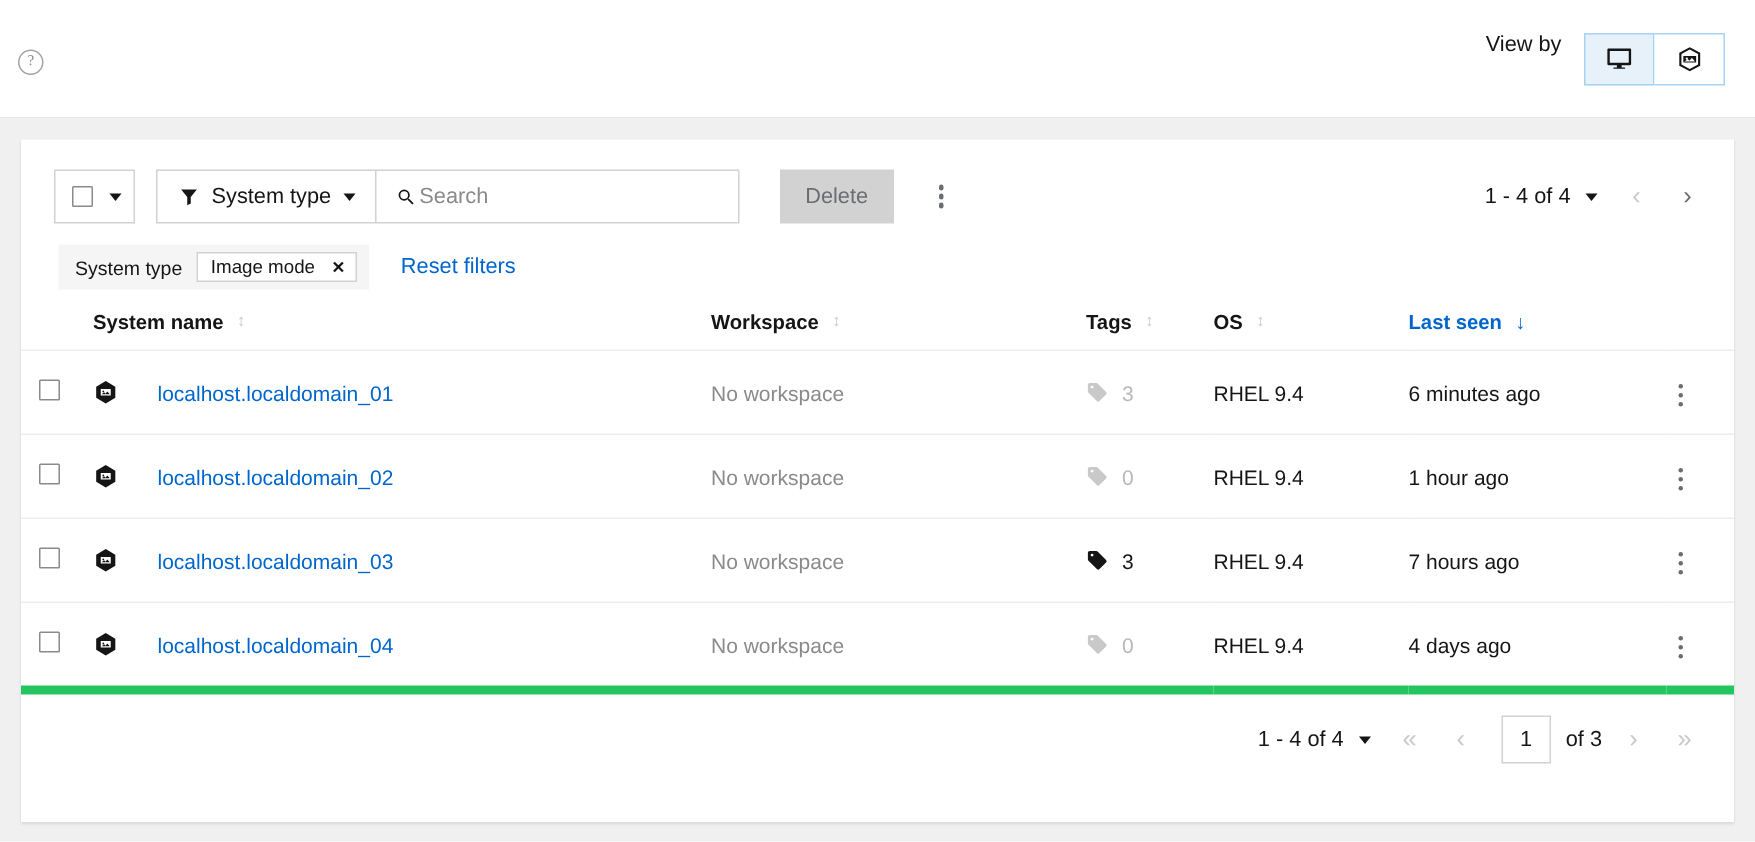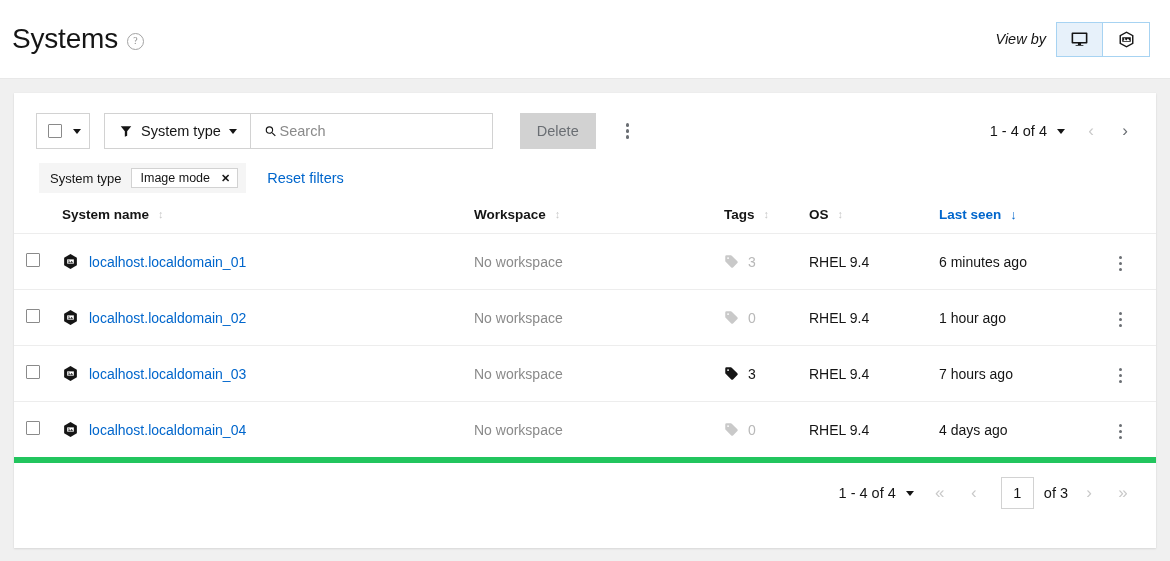--- a/index.html
+++ b/index.html
@@ -47,23 +47,22 @@
     color: #8a8a8a;
     font-size: 10px;
     line-height: 14px;
     text-align: center;
     display: inline-block;
     margin-top: 4px;
     font-family: "Liberation Serif", serif;
   }
   .viewby-wrap {
     display: flex;
-    align-items: center;
-    gap: 10px;
-    font-style: italic;
+    align-items: flex-start;
+    gap: 15px;
   }
   .viewby-label {
     font-size: 14.5px;
     color: #151515;
   }
   .toggle-group {
     display: flex;
   }
   .toggle-btn {
     width: 47px;
@@ -314,20 +313,21 @@
   .td-check { padding-left: 12px; }
   .name-cell {
     display: flex;
     align-items: center;
     gap: 10px;
   }
   .sys-link {
     color: #0066cc;
     font-size: 14px;
     cursor: pointer;
+    margin-left: 16px;
   }
   .muted { color: #8a8a8a; font-size: 14px; }
   .tag-cell {
     display: flex;
     align-items: center;
     gap: 9px;
   }
   .tag-count { font-size: 14px; }
   .tag-count.dim { color: #b8b8b8; }
   .tag-count.on { color: #151515; }
@@ -353,21 +353,20 @@
     margin: 0 10px;
     outline: none;
   }
   .of-text { font-size: 14.5px; color: #151515; margin-right: 4px; }
 </style>
 </head>
 <body>
 
 <div class="page-header">
   <div class="title-wrap">
-    <span class="page-title">Systems</span>
     <span class="help-icon">?</span>
   </div>
   <div class="viewby-wrap">
     <span class="viewby-label">View by</span>
     <div class="toggle-group">
       <div class="toggle-btn selected">
         <svg width="19" height="19" viewBox="0 0 24 24" fill="#151515">
           <path d="M21 3H3c-.55 0-1 .45-1 1v12c0 .55.45 1 1 1h7v2H7.5c-.28 0-.5.22-.5.5s.22.5.5.5h9c.28 0 .5-.22.5-.5s-.22-.5-.5-.5H14v-2h7c.55 0 1-.45 1-1V4c0-.55-.45-1-1-1zm-1 12H4V5h16v10z"></path>
         </svg>
       </div>

